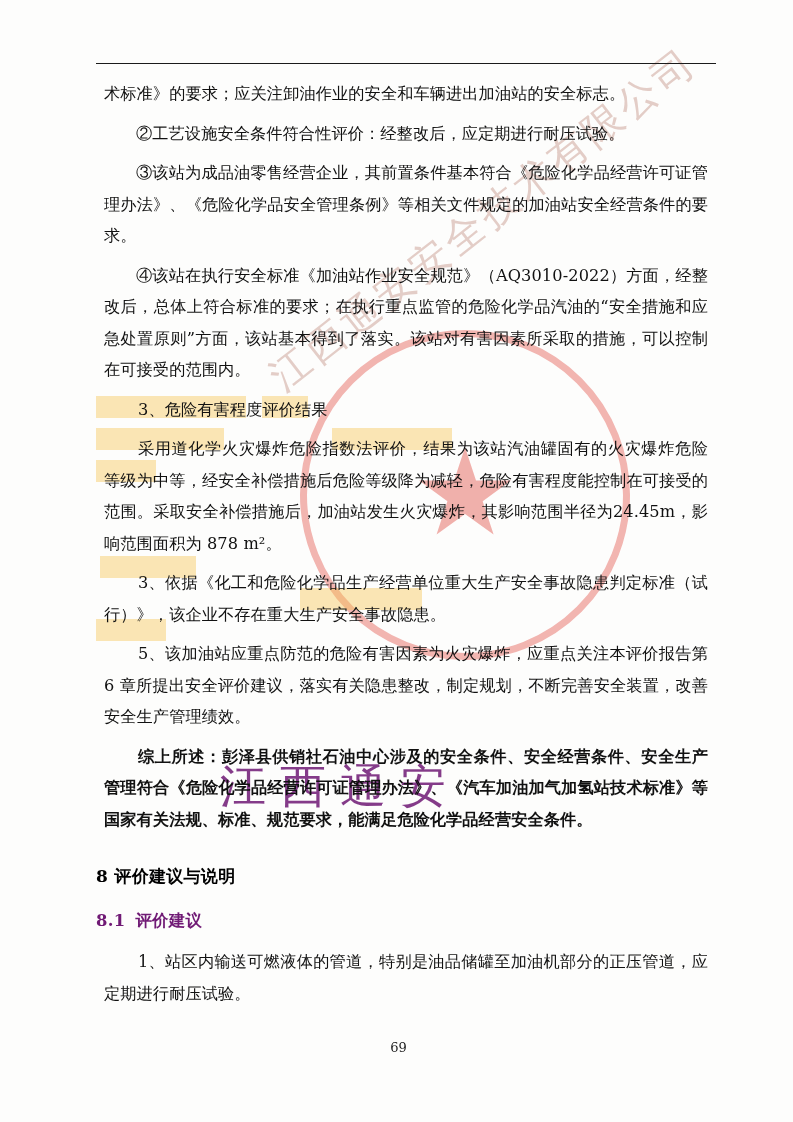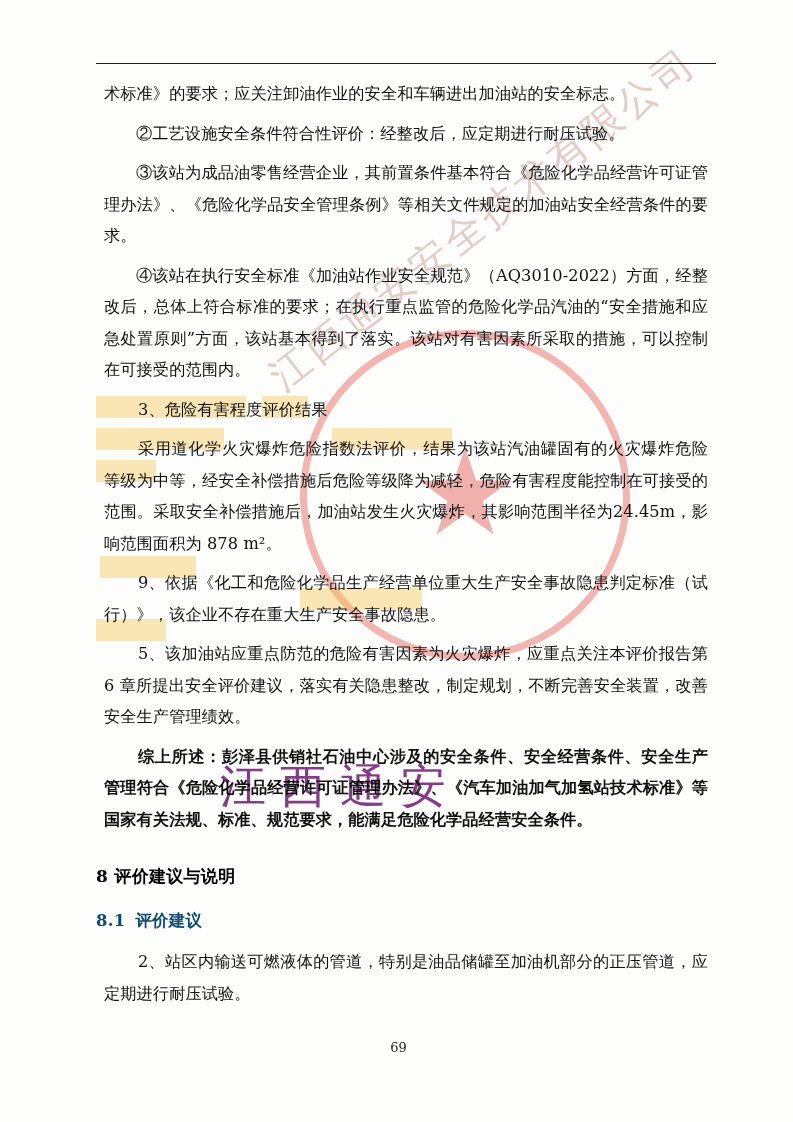--- a/index.html
+++ b/index.html
@@ -64,21 +64,21 @@
     font-size: 17px;
     font-weight: bold;
     margin: 30px 0 12px 0;
     color: #000;
     letter-spacing: 0.3px;
   }
   h3.sub {
     font-size: 16.4px;
     font-weight: bold;
     margin: 22px 0 0 0;
-    color: #0c4a6e;
+    color: #701a75;
     letter-spacing: 0.3px;
   }
   h3.sub .num { margin-right: 10px; }
   .pagenum {
     position: absolute;
     top: 1040px;
     left: 2px;
     width: 793px;
     text-align: center;
     font-size: 13px;
@@ -168,31 +168,31 @@
 
     <div class="header-rule"></div>
 
     <div class="body-text">
       <p class="p">术标准》的要求；应关注卸油作业的安全和车辆进出加油站的安全标志。</p>
       <p class="p indent">②工艺设施安全条件符合性评价：经整改后，应定期进行耐压试验。</p>
       <p class="p indent">③该站为成品油零售经营企业，其前置条件基本符合《危险化学品经营许可证管理办法》、《危险化学品安全管理条例》等相关文件规定的加油站安全经营条件的要求。</p>
       <p class="p indent">④该站在执行安全标准《加油站作业安全规范》（AQ3010-2022）方面，经整改后，总体上符合标准的要求；在执行重点监管的危险化学品汽油的“安全措施和应急处置原则”方面，该站基本得到了落实。该站对有害因素所采取的措施，可以控制在可接受的范围内。</p>
       <p class="p indent2">3、危险有害程度评价结果</p>
       <p class="p indent2">采用道化学火灾爆炸危险指数法评价，结果为该站汽油罐固有的火灾爆炸危险等级为中等，经安全补偿措施后危险等级降为减轻，危险有害程度能控制在可接受的范围。采取安全补偿措施后，加油站发生火灾爆炸，其影响范围半径为24.45m，影响范围面积为 878 m²。</p>
-      <p class="p indent2">9、依据《化工和危险化学品生产经营单位重大生产安全事故隐患判定标准（试行）》，该企业不存在重大生产安全事故隐患。</p>
+      <p class="p indent2">3、依据《化工和危险化学品生产经营单位重大生产安全事故隐患判定标准（试行）》，该企业不存在重大生产安全事故隐患。</p>
       <p class="p indent2">5、该加油站应重点防范的危险有害因素为火灾爆炸，应重点关注本评价报告第 6 章所提出安全评价建议，落实有关隐患整改，制定规划，不断完善安全装置，改善安全生产管理绩效。</p>
       <p class="p concl">综上所述：彭泽县供销社石油中心涉及的安全条件、安全经营条件、安全生产管理符合《危险化学品经营许可证管理办法》、《汽车加油加气加氢站技术标准》等国家有关法规、标准、规范要求，能满足危险化学品经营安全条件。</p>
     </div>
 
     <h2 class="sec">8 评价建议与说明</h2>
 
     <h3 class="sub">
       <span class="num">8.1</span><span>评价建议</span>
     </h3>
 
     <div class="body-text">
-      <p class="p indent2">2、站区内输送可燃液体的管道，特别是油品储罐至加油机部分的正压管道，应定期进行耐压试验。</p>
+      <p class="p indent2">1、站区内输送可燃液体的管道，特别是油品储罐至加油机部分的正压管道，应定期进行耐压试验。</p>
     </div>
 
   </div>
 
   <div class="pagenum">69</div>
 </div>
 
 </body></html>

